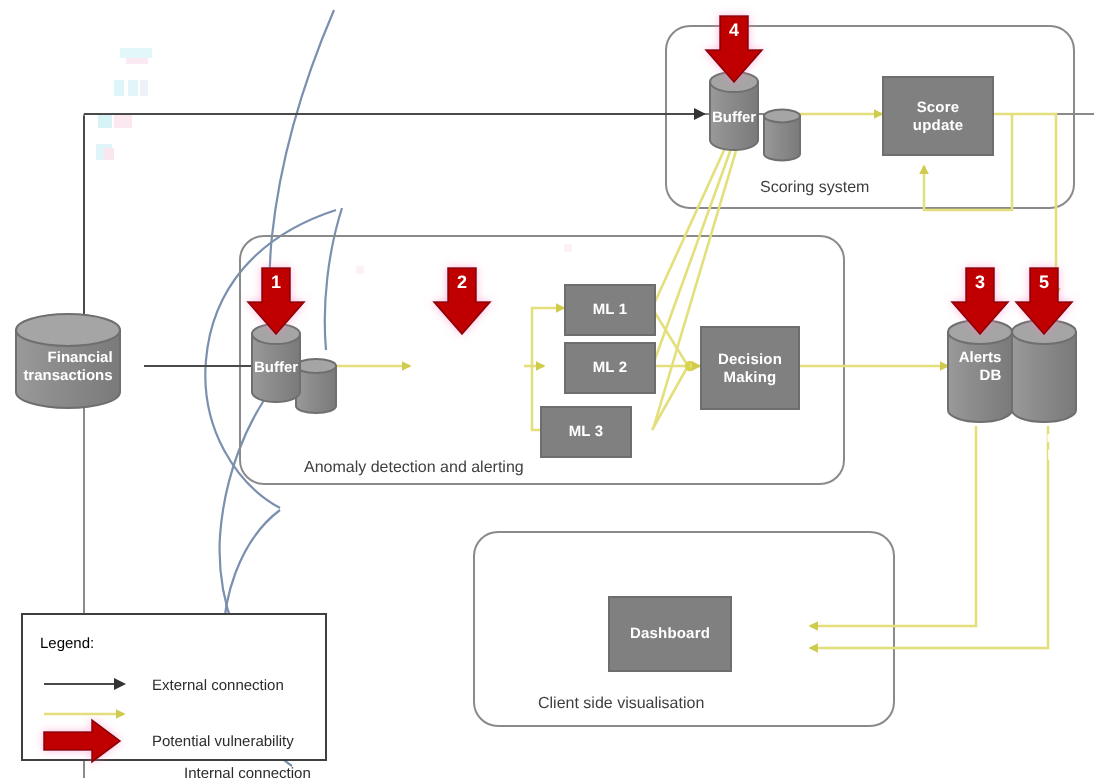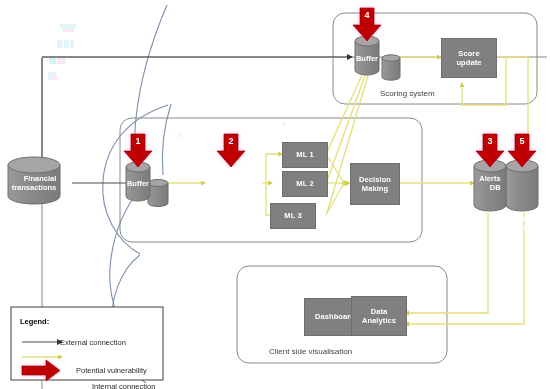--- a/index.html
+++ b/index.html
@@ -12,21 +12,21 @@
         text-align:center;color:#ffffff;background:#808080;border:1px solid #6e6e6e;
         font-size:7.5px;line-height:9.5px;font-weight:bold;letter-spacing:.1px;}
   .cyl-label{position:absolute;display:flex;align-items:center;justify-content:center;
         text-align:right;color:#ffffff;font-size:7.5px;line-height:9px;font-weight:bold;
         pointer-events:none;}
   .grp-label{position:absolute;color:#3f3f3f;font-size:8px;font-weight:normal;
         white-space:nowrap;padding-left:24px;}
   .vnum{position:absolute;color:#ffffff;font-size:9px;font-weight:bold;
         text-align:center;width:14px;pointer-events:none;}
   .legend-text{position:absolute;color:#2b2b2b;font-size:7.5px;white-space:nowrap;}
-  .legend-title{position:absolute;color:#000;font-size:7.5px;font-weight:bold;}
+  .legend-title{position:absolute;color:#000;font-size:7.5px;font-weight:normal;}
 </style>
 </head>
 <body>
 
 <div id="stage">
 
   <svg id="canvas" viewBox="0 0 550 389">
     <defs>
       <marker id="ah-black" markerWidth="6" markerHeight="6" refX="5" refY="3" orient="auto" markerUnits="userSpaceOnUse">
         <path d="M0,0 L6,3 L0,6 z" fill="#333333"></path>
@@ -187,26 +187,20 @@
   <div class="node" style="left:441px;top:38px;width:54px;height:38px;">
     <span>
       <span>Score</span><br>
       <span>update</span>
     </span>
   </div>
 
   <div class="node" style="left:258px;top:298px;width:60px;height:36px;margin-left:46px;">
     <span>Dashboard</span>
   </div>
-  <div class="node" style="left:351px;top:296px;width:54px;height:38px;">
-    <span>
-      <span>Data</span><br>
-      <span>Analytics</span>
-    </span>
-  </div>
 
   <div class="cyl-label" style="left:8px;top:170px;width:52px;height:26px;">
     <span>
       <span>Financial</span><br>
       <span>transactions</span>
     </span>
   </div>
   <div class="cyl-label" style="left:124px;top:177px;width:28px;height:12px;">
     <span>Buffer</span>
   </div>
@@ -226,20 +220,21 @@
     </span>
   </div>
 
   <div class="vnum" style="left:131px;top:136px;">1</div>
   <div class="vnum" style="left:224px;top:136px;">2</div>
   <div class="vnum" style="left:483px;top:136px;">3</div>
   <div class="vnum" style="left:360px;top:10px;">4</div>
   <div class="vnum" style="left:515px;top:136px;">5</div>
 
   <div class="grp-label" style="left:356px;top:89px;">Scoring system</div>
+  <div class="grp-label" style="left:128px;top:229px;">Anomaly detection and alerting</div>
   <div class="grp-label" style="left:245px;top:347px;">Client side visualisation</div>
 
   <div class="legend-title" style="left:20px;top:317px;">Legend:</div>
-  <div class="legend-text" style="left:60px;top:338px;">External connection</div>
+  <div class="legend-text" style="left:76px;top:338px;">External connection</div>
   <div class="legend-text" style="left:92px;top:353px;margin-top:29px;">Internal connection</div>
   <div class="legend-text" style="left:76px;top:366px;">Potential vulnerability</div>
 
 </div>
 
 </body></html>

